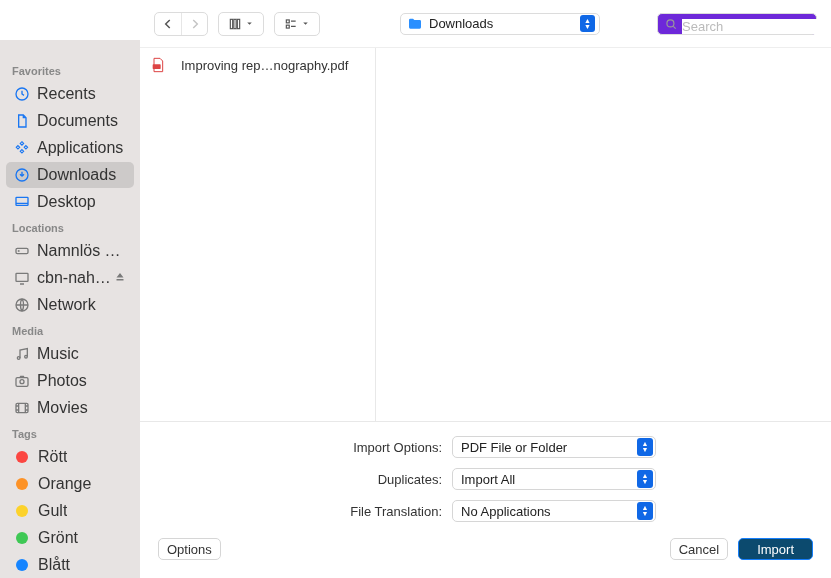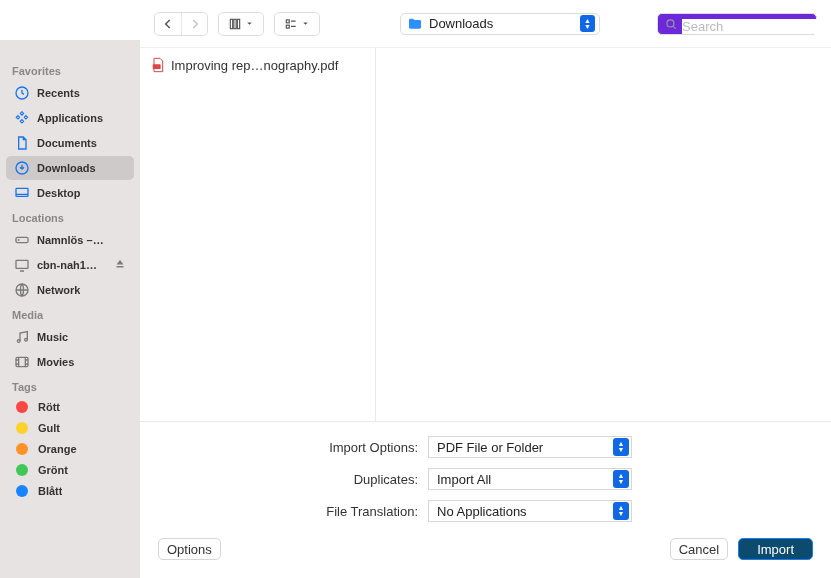--- a/index.html
+++ b/index.html
@@ -47,25 +47,24 @@
     display: inline-flex;
     align-items: center;
     justify-content: center;
     margin-right: 7px;
     color: #1976f2;
     flex: none;
   }
   .sb-item.media .sb-icon,
   .sb-item.location .sb-icon { color: #7a7a7a; }
   .sb-label {
-    font-size: 11px;
+    font-size: 16px;
     color: #333;
     overflow: hidden;
     text-overflow: ellipsis;
-    font-weight: bold;
   }
   .tag-dot {
     width: 12px; height: 12px; border-radius: 50%; flex:none; margin-right: 10px; margin-left:2px;
   }
   .eject {
     margin-left:auto; color:#7a7a7a; flex:none;
   }
 
   
   .main {
@@ -138,45 +137,45 @@
     min-height: 0;
   }
   .column {
     width: 236px;
     border-right: 1px solid #e8e8e8;
     padding: 6px 0;
     overflow:hidden;
   }
   .column.preview { flex:1; border-right:none; }
   .file-row {
-    display:flex; align-items:center; padding: 3px 10px; gap:5px;
+    display:flex; align-items:center; padding: 3px 10px; gap:15px;
     font-size:13px; color:#333;
   }
   .pdf-icon {
     width:16px; height:16px; flex:none;
   }
 
   
   .options-panel {
-    padding: 14px 18px 4px 8px;
+    padding: 14px 18px 4px 32px;
     display:flex; flex-direction:column; gap:10px;
   }
   .opt-row {
     display:flex; align-items:center;
   }
   .opt-label {
     width: 280px;
     text-align: right;
     padding-right: 10px;
     font-size: 13px; color:#333;
   }
   .opt-select {
     width: 204px; height: 22px;
     border: 1px solid #d6d6d6;
-    border-radius: 0;
+    border-radius: 5px;
     display:flex; align-items:center;
     padding-left:8px;
     background:#fff;
     position:relative;
   }
   .opt-select .sel-val { flex:1; font-size:13px; color:#222; }
   .opt-select .sel-arrows {
     width:16px;height:18px;background:#1068e6;border-radius:3px;margin-right:2px;
     display:flex;flex-direction:column;align-items:center;justify-content:center;
     color:#fff;font-size:7px;line-height:6px;
@@ -218,33 +217,33 @@
       <svg viewBox="0 0 24 24" width="16" height="16" fill="none" stroke="currentColor" stroke-width="2">
           <circle cx="12" cy="12" r="9"></circle>
           <path d="M12 7v5l3 2"></path>
         </svg>
     </span>
     <span class="sb-label">Recents</span>
   </div>
   <div class="sb-item">
     <span class="sb-icon">
       <svg viewBox="0 0 24 24" width="16" height="16" fill="none" stroke="currentColor" stroke-width="2">
-          <path d="M12 3l3 3-3 3-3-3zM5 10l3 3-3 3-3-3zM19 10l3 3-3 3-3-3zM12 17l3 3-3 3-3-3z" transform="scale(0.85) translate(2,0)"></path>
-        </svg>
-    </span>
-    <span class="sb-label">Applications</span>
-  </div>
-  <div class="sb-item">
-    <span class="sb-icon">
-      <svg viewBox="0 0 24 24" width="16" height="16" fill="none" stroke="currentColor" stroke-width="2">
           <path d="M7 3h7l4 4v14H7z"></path>
           <path d="M14 3v4h4"></path>
         </svg>
     </span>
     <span class="sb-label">Documents</span>
+  </div>
+  <div class="sb-item">
+    <span class="sb-icon">
+      <svg viewBox="0 0 24 24" width="16" height="16" fill="none" stroke="currentColor" stroke-width="2">
+          <path d="M12 3l3 3-3 3-3-3zM5 10l3 3-3 3-3-3zM19 10l3 3-3 3-3-3zM12 17l3 3-3 3-3-3z" transform="scale(0.85) translate(2,0)"></path>
+        </svg>
+    </span>
+    <span class="sb-label">Applications</span>
   </div>
   <div class="sb-item selected">
     <span class="sb-icon">
       <svg viewBox="0 0 24 24" width="16" height="16" fill="none" stroke="currentColor" stroke-width="2">
           <circle cx="12" cy="12" r="9"></circle>
           <path d="M12 7v7m0 0l-3-3m3 3l3-3"></path>
         </svg>
     </span>
     <span class="sb-label">Downloads</span>
   </div>
@@ -299,39 +298,49 @@
           <path d="M9 18V6l11-2v12"></path>
           <circle cx="7" cy="18" r="2"></circle>
           <circle cx="18" cy="16" r="2"></circle>
         </svg>
     </span>
     <span class="sb-label">Music</span>
   </div>
   <div class="sb-item media">
     <span class="sb-icon">
       <svg viewBox="0 0 24 24" width="16" height="16" fill="none" stroke="currentColor" stroke-width="2">
+          <rect x="3" y="7" width="18" height="13" rx="2"></rect>
+          <circle cx="12" cy="13" r="3"></circle>
+          <path d="M9 7l1-2h4l1 2"></path>
+        </svg>
+    </span>
+    <span class="sb-label">Photos</span>
+  </div>
+  <div class="sb-item media">
+    <span class="sb-icon">
+      <svg viewBox="0 0 24 24" width="16" height="16" fill="none" stroke="currentColor" stroke-width="2">
           <rect x="3" y="5" width="18" height="14" rx="2"></rect>
           <path d="M7 5v14M17 5v14M3 9h4M3 15h4M17 9h4M17 15h4"></path>
         </svg>
     </span>
     <span class="sb-label">Movies</span>
   </div>
 
   <div class="sb-header">Tags</div>
   <div class="sb-item">
     <span class="tag-dot" style="background:#fb4641"></span>
     <span class="sb-label">Rött</span>
   </div>
   <div class="sb-item">
+    <span class="tag-dot" style="background:#fd9226"></span>
+    <span class="sb-label">Orange</span>
+  </div>
+  <div class="sb-item">
     <span class="tag-dot" style="background:#fcd22b"></span>
     <span class="sb-label">Gult</span>
-  </div>
-  <div class="sb-item">
-    <span class="tag-dot" style="background:#fd9226"></span>
-    <span class="sb-label">Orange</span>
   </div>
   <div class="sb-item">
     <span class="tag-dot" style="background:#3fc855"></span>
     <span class="sb-label">Grönt</span>
   </div>
   <div class="sb-item">
     <span class="tag-dot" style="background:#1685ff"></span>
     <span class="sb-label">Blått</span>
   </div>
 </div>

